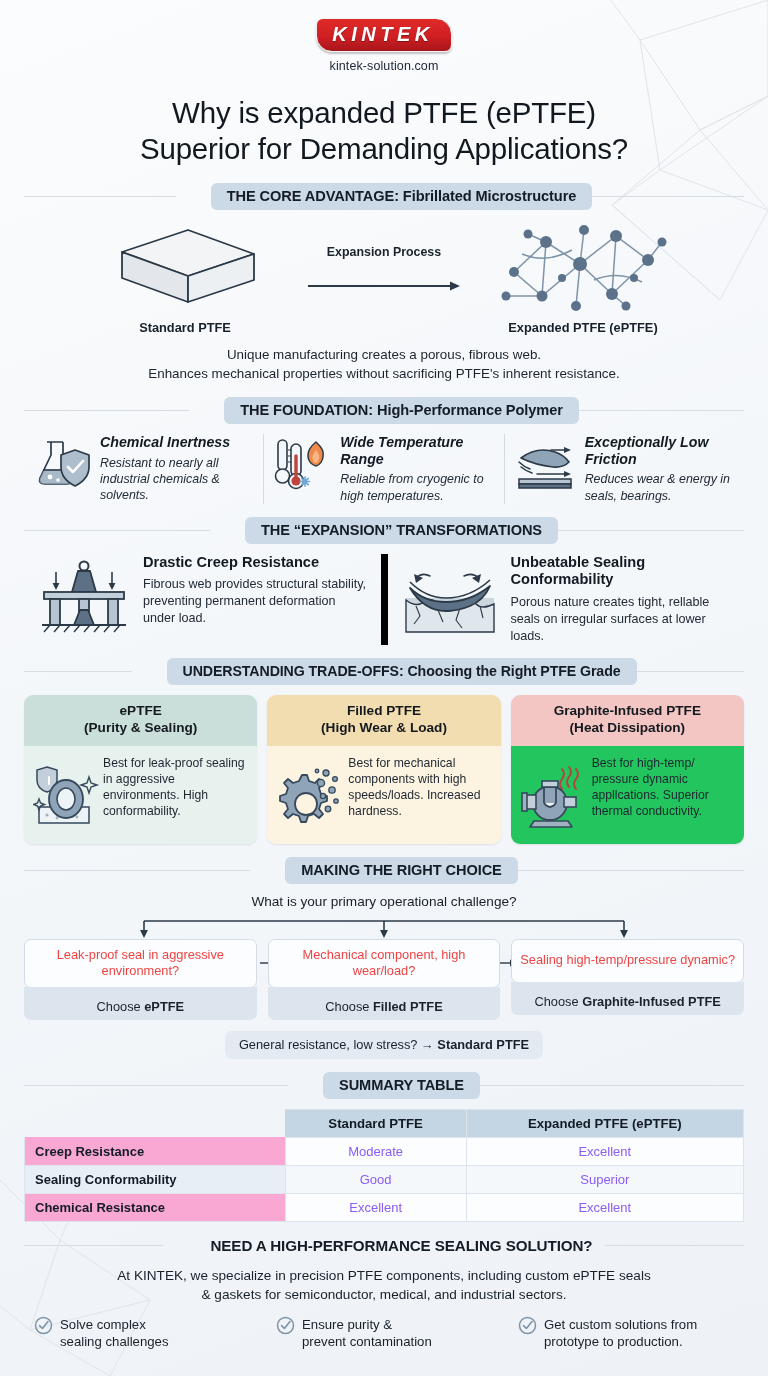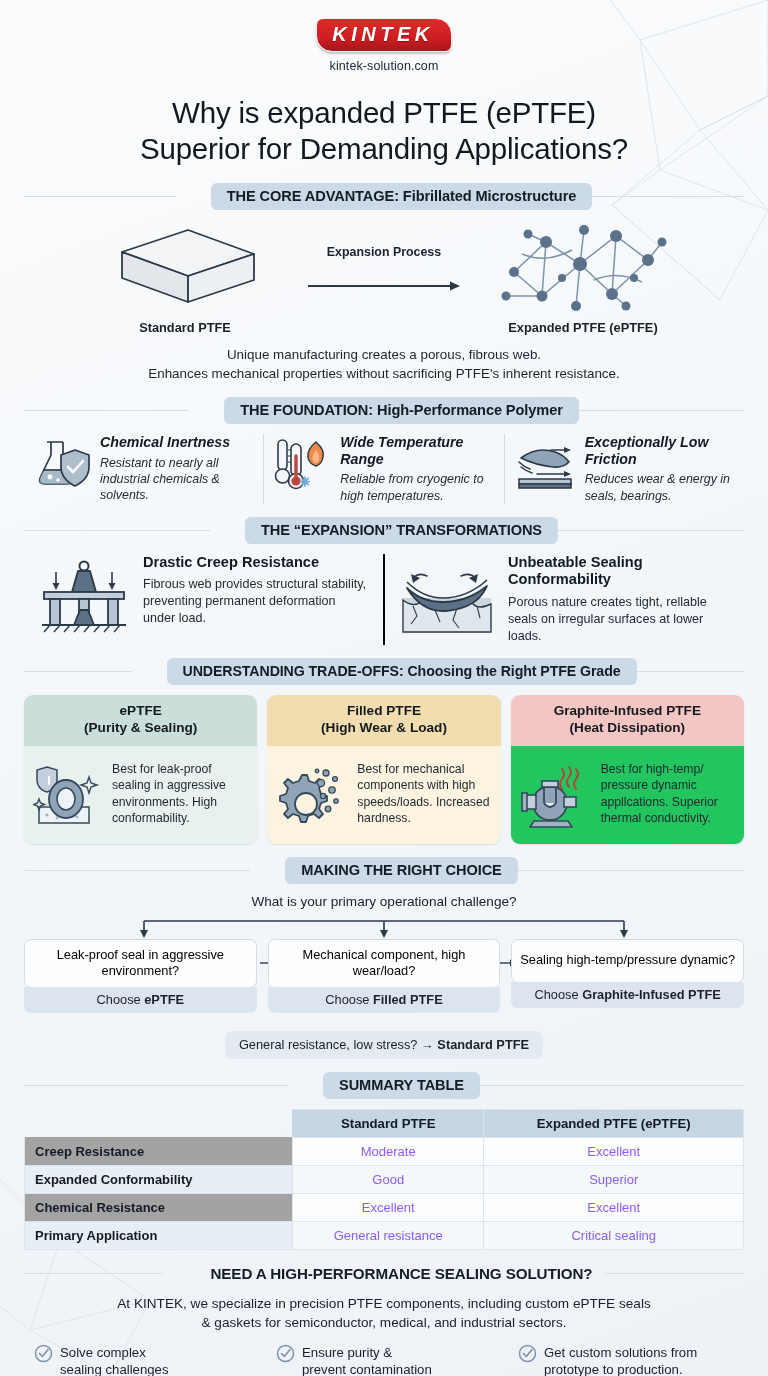--- a/index.html
+++ b/index.html
@@ -64,63 +64,63 @@
   .cols3 { display:flex; margin-top: 8px; }
   .col3 { flex:1; display:flex; gap:8px; padding: 0 10px; align-items:flex-start;font-style:italic; }
   .col3 + .col3 { border-left:1px solid #d3dae2; }
   .col-ico { flex: 0 0 auto; padding-top:2px; }
   .col-txt h3 { font-size:14.2px; line-height:1.18; font-weight:700; color:#121a23; margin-bottom:4px; }
   .col-txt p { font-size:12.4px; line-height:1.32; color:#222b36; }
 
   
   .cols2 { display:flex; margin-top: 8px; }
   .col2 { flex:1; display:flex; gap:11px; padding: 0 12px; align-items:flex-start; }
-  .col2 + .col2 { border-left:2px solid #000000; }
+  .col2 + .col2 { border-left:7px solid #000000; }
   .col2 h3 { font-size:14.6px; font-weight:700; color:#121a23; margin-bottom:5px; line-height:1.18; }
   .col2 p { font-size:12.6px; line-height:1.35; color:#222b36; }
 
   
   .cards { display:flex; gap:10px; margin-top: 6px; }
   .card { flex:1; border-radius:9px; overflow:hidden; box-shadow: 0 1px 2px rgba(20,40,70,.10); }
   .card-head { text-align:center; padding: 8px 6px 9px; font-weight:700; font-size:13.6px; line-height:1.25; color:#13191f; }
-  .card-body { display:flex; gap:11px; padding: 9px 9px 11px; align-items:center; min-height: 92px; }
+  .card-body { display:flex; gap:2px; padding: 9px 9px 11px; align-items:flex-start; min-height: 92px; }
   .card-body p { font-size:12.2px; line-height:1.33; color:#1e2630; }
   .c-eptfe .card-head { background:#cbdfda; } .c-eptfe .card-body { background:#e7f1ee; }
   .c-filled .card-head { background:#f2ddb0; } .c-filled .card-body { background:#fcf3e1; }
   .c-graph  .card-head { background:#f3c6c4; } .c-graph  .card-body { background:#22c55e; }
 
   
   .flow-q { text-align:center; font-size:13.6px; color:#18202a; margin: 4px 0 2px; }
   .flow-wrap { position:relative; height: 116px; margin-top: 2px; }
   .flow-svg { position:absolute; inset:0; width:100%; height:100%; }
   .flow-cols { position:absolute; left:0; right:0; top:28px; display:flex; gap:11px; }
   .flow-col { flex:1; }
   .flow-box {
     background:#fbfdfe; border:1px solid #d3dce5; border-radius:7px;
-    text-align:center; font-size:12.8px; line-height:1.28; color:#000000;
+    text-align:center; font-size:12.8px; line-height:1.28; color:#ef4444;
     padding: 7px 6px 8px; min-height: 44px; display:flex; align-items:center; justify-content:center;
   }
   .flow-choose {
     background:#dce5ee; border-radius:0 0 7px 7px; text-align:center;
-    font-size:12.8px; color:#1a222c; padding: 5px 4px 6px; margin-top:-1px;
+    font-size:12.8px; color:#1a222c; padding: 12px 4px 6px; margin-top:-1px;
   }
   .flow-choose b { font-weight:700; }
   .flow-final-row { display:flex; justify-content:center; margin-top:4px; }
   .flow-final {
     background:#e3eaf1; border-radius:7px; font-size:12.8px; color:#19212b;
     padding: 6px 14px 7px;
   }
   .flow-final b { font-weight:700; }
 
   
   table { width:100%; border-collapse:collapse; margin-top: 4px; font-size:13px; }
   th, td { padding: 6px 8px; text-align:center; border:1px solid #dde4eb; }
   thead th { background:#c4d5e4; font-weight:700; font-size:13.2px; color:#131b24; }
   thead th.corner { background:transparent; border-color:transparent; }
-  tbody th { text-align:left; font-weight:700; background:#a3a3a3; color:#131b24; font-size:13px; padding-left:10px; }
+  tbody th { text-align:left; font-weight:700; background:#f9a8d4; color:#131b24; font-size:13px; padding-left:10px; }
   tbody td { background:#fbfdfe; color:#8b5cf6; }
   tbody tr:nth-child(even) td { background:#f4f8fb; }
   tbody tr:nth-child(even) th { background:#e8eef5; }
 
   
   .cta-sub { text-align:center; font-size:13.6px; line-height:1.42; margin-top: 6px; color:#18202a; }
   .cta-bullets { display:flex; gap:6px; margin-top: 12px; }
   .cta-b { flex:1; display:flex; gap:7px; align-items:flex-start; justify-content:flex-start; padding-left: 10px; }
   .cta-b p { font-size:13.2px; line-height:1.3; color:#18202a; }
   .icon { display:block; }
@@ -520,34 +520,29 @@
         <th>Expanded PTFE (ePTFE)</th>
       </tr>
     </thead>
     <tbody>
       <tr>
         <th>Creep Resistance</th>
         <td>Moderate</td>
         <td>Excellent</td>
       </tr>
       <tr>
-        <th>Expanded Conformability</th>
+        <th>Sealing Conformability</th>
         <td>Good</td>
         <td>Superior</td>
       </tr>
       <tr>
         <th>Chemical Resistance</th>
         <td>Excellent</td>
         <td>Excellent</td>
       </tr>
-      <tr>
-        <th>Primary Application</th>
-        <td>General resistance</td>
-        <td>Critical sealing</td>
-      </tr>
     </tbody>
   </table>
 
   <div class="sec-head">
     <div class="rule"></div>
     <div class="sec-pill" style="background:transparent;font-size:15.2px;padding:2px 12px;">NEED A HIGH-PERFORMANCE SEALING SOLUTION?</div>
     <div class="rule"></div>
   </div>
 
   <div class="cta-sub">

